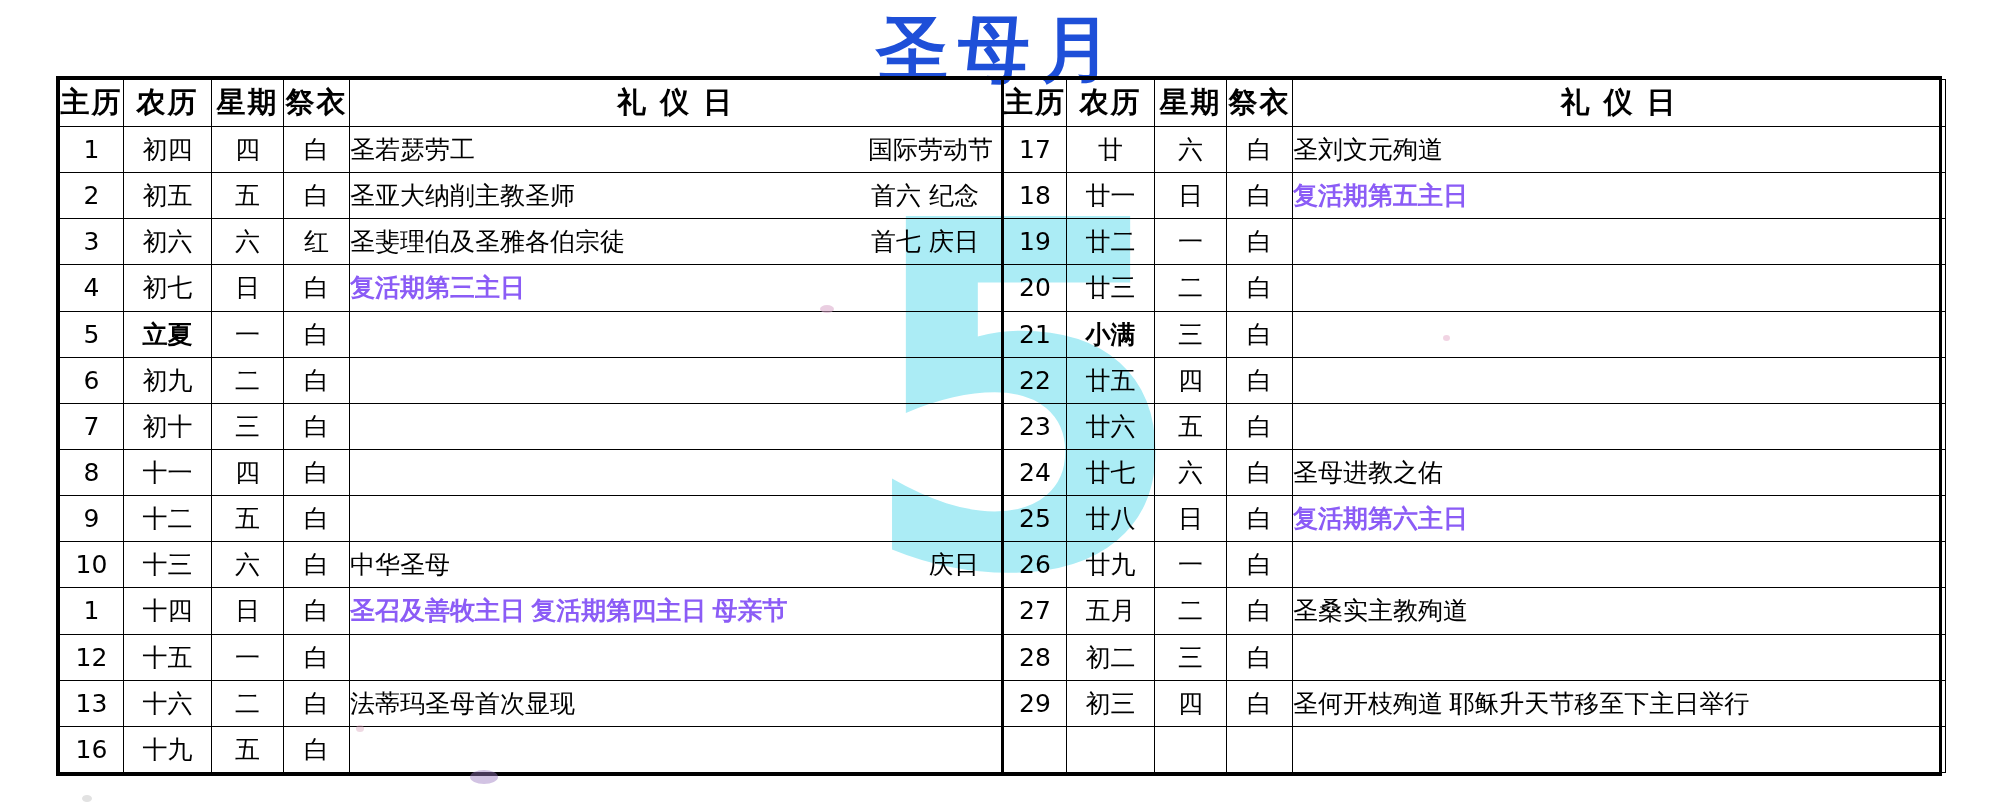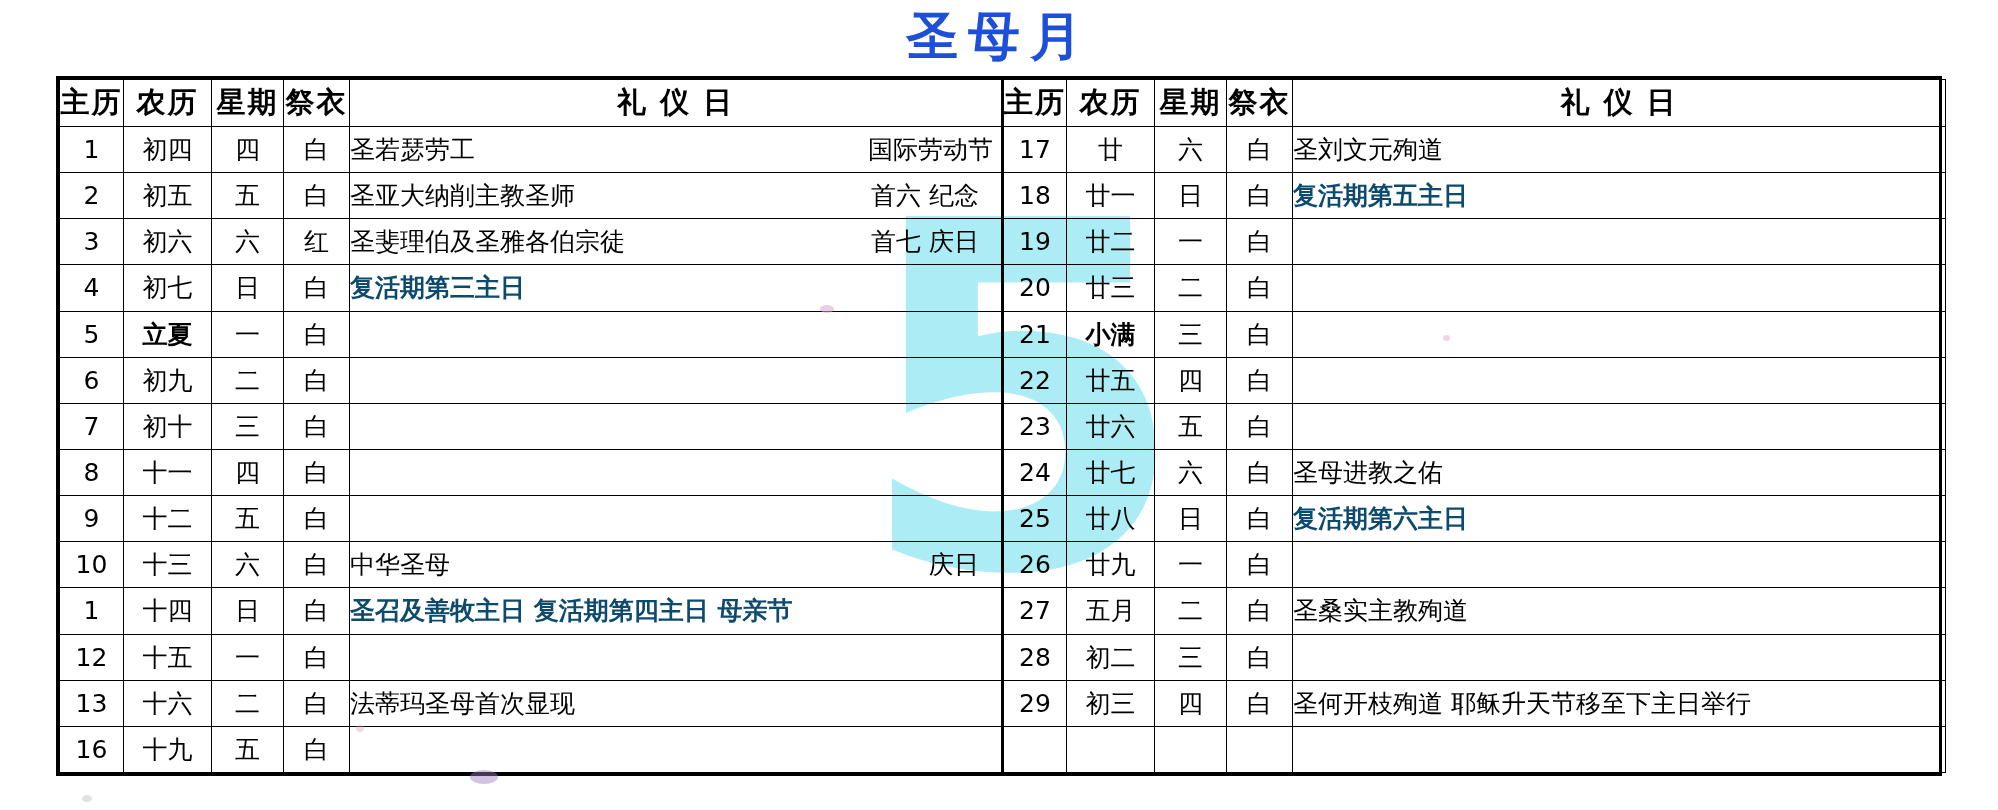--- a/index.html
+++ b/index.html
@@ -18,21 +18,21 @@
     position: relative;
     width: 1998px;
     height: 810px;
   }
   .title {
     position: absolute;
     top: 2px;
     left: 0;
     width: 1998px;
     text-align: center;
-    font-size: 52px;
+    font-size: 72px;
     font-weight: bold;
     color: #1e4fd8;
     letter-spacing: 10px;
     font-family: "DejaVu Serif", "Liberation Serif", serif;
   }
   .watermark {
     position: absolute;
     left: 855px;
     top: 160px;
     font-size: 480px;
@@ -90,32 +90,32 @@
     padding-left: 22px;
     position: relative;
     white-space: nowrap;
     overflow: hidden;
   }
   .rite-inner {
     display: flex;
     width: 100%;
     align-items: center;
   }
-  .rite-left { flex: 0 0 auto; }
+  .rite-left { flex: 0 0 auto; font-family: Liberation Serif, serif; }
   .rite-mid {
     flex: 1 1 auto;
     text-align: right;
     padding-right: 14px;
   }
   .rite-right {
     flex: 0 0 auto;
     min-width: 0;
     padding-right: 8px;
   }
-  .red { color: #0c4a6e; }
+  .red { color: #8b5cf6; }
   .blue { color: #1b8fe0; font-weight: bold; }
   .bold { font-weight: bold; }
   .cyanrow { background: rgba(143,230,242,0.62); }
   .thickright { border-right: 3px solid #000 !important; }
   .specks { position: absolute; z-index: 3; pointer-events: none; }
   .speck { position: absolute; border-radius: 50%; }
 </style>
 </head>
 <body>
 

